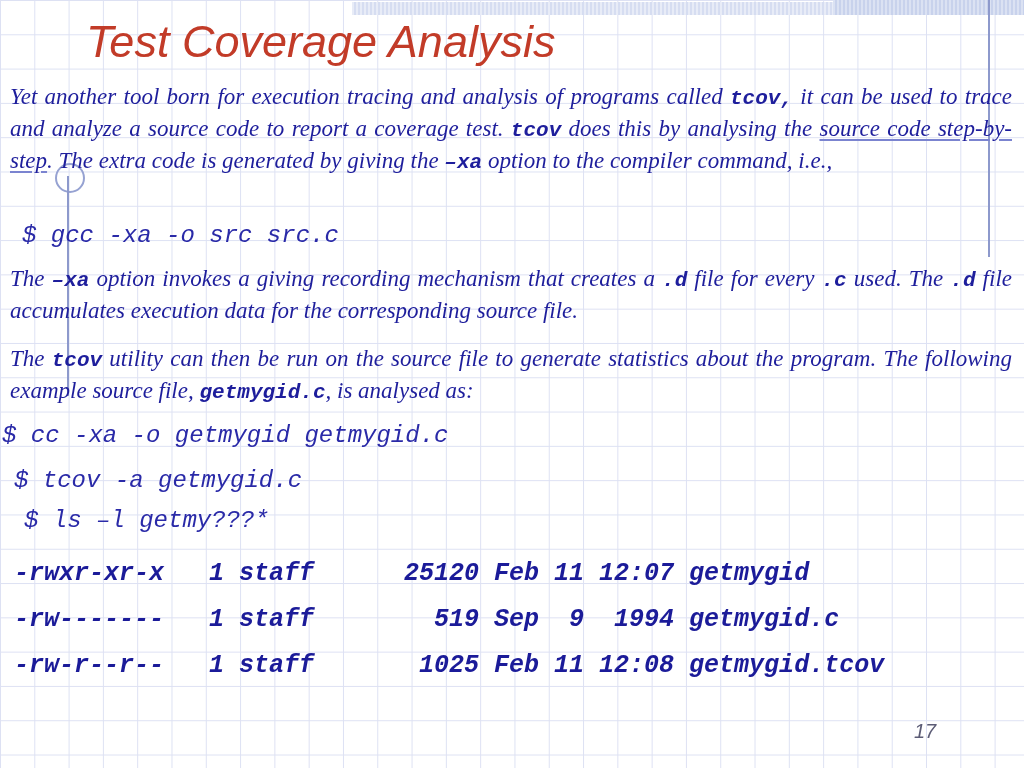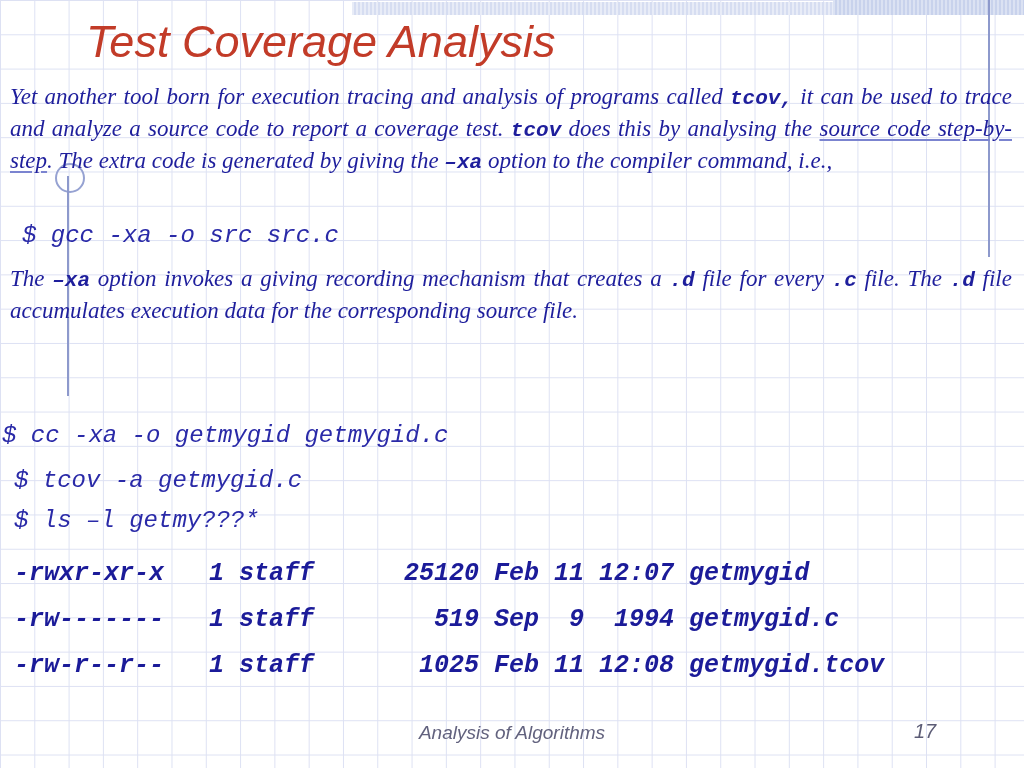--- a/index.html
+++ b/index.html
@@ -69,21 +69,21 @@
   }
   
   .code-line{
     position:absolute;
     font-family:"Liberation Mono", monospace;
     font-size:24px;color:#2a2aa8;white-space:pre;z-index:2;
   }
   .code-group .code-line:nth-child(1){left:22px;top:222px;}
   .code-group .code-line:nth-child(2){left:2px;top:422px;}
   .code-group .code-line:nth-child(3){left:14px;top:467px;text-align:center;}
-  .code-group .code-line:nth-child(4){left:14px;top:507px;text-align:center;}
+  .code-group .code-line:nth-child(4){left:24px;top:507px;text-align:center;}
   
   .listing{position:absolute;left:14px;top:551px;z-index:2;}
   .listing-row{
     font-family:"Liberation Mono", monospace;
     font-weight:bold;font-size:25px;line-height:46px;
     color:#1b1b99;white-space:pre;
   }
   
   .footer{
     position:absolute;left:0;right:0;top:722px;text-align:center;
@@ -103,31 +103,31 @@
 
   <div class="band-light"></div>
   <div class="band-corner"></div>
   <div class="vline-right"></div>
   <div class="decor-circle"></div>
   <div class="vline-left"></div>
 
   <h1 class="title">Test Coverage Analysis</h1>
 
   <div class="para para-1"><span>Yet another tool born for execution tracing and analysis of programs called </span><span class="m">tcov,</span><span> it can be used to trace and analyze a source code to report a coverage test. </span><span class="m">tcov</span><span> does this by analysing the </span><span class="u">source code step-by-step</span><span>. The extra code is generated by giving the </span><span class="m">–xa</span><span>  option to the compiler command, i.e.,</span></div>
-  <div class="para para-2"><span>The </span><span class="m">–xa</span><span> option invokes a giving recording mechanism that creates a </span><span class="m">.d</span><span> file for every </span><span class="m">.c</span><span> file. The </span><span class="m">.d</span><span>  file accumulates execution data for the corresponding source file.</span></div>
+  <div class="para para-2"><span>The </span><span class="m">–xa</span><span> option invokes a giving recording mechanism that creates a </span><span class="m">.d</span><span> file for every </span><span class="m">.c</span><span> used. The </span><span class="m">.d</span><span>  file accumulates execution data for the corresponding source file.</span></div>
+  <div class="para para-3"><span>The </span><span class="m">tcov</span><span> utility can then be run on the source file to generate statistics about the program. The following example source file, </span><span class="m">getmygid.c</span><span>, is analysed as:</span></div>
 
   <div class="code-group">
       <div class="code-line">$ gcc -xa -o src src.c</div>
       <div class="code-line">$ cc -xa -o getmygid getmygid.c</div>
       <div class="code-line">$ tcov -a getmygid.c</div>
       <div class="code-line">$ ls –l getmy???*</div>
     </div>
 
   <div class="listing">
       <div class="listing-row">-rwxr-xr-x   1 staff      25120 Feb 11 12:07 getmygid</div>
       <div class="listing-row">-rw-------   1 staff        519 Sep  9  1994 getmygid.c</div>
       <div class="listing-row">-rw-r--r--   1 staff       1025 Feb 11 12:08 getmygid.tcov</div>
     </div>
 
-  <div class="footer">Analysis of Algorithms</div>
   <div class="page-number">17</div>
 
 </div>
 
 </body></html>

